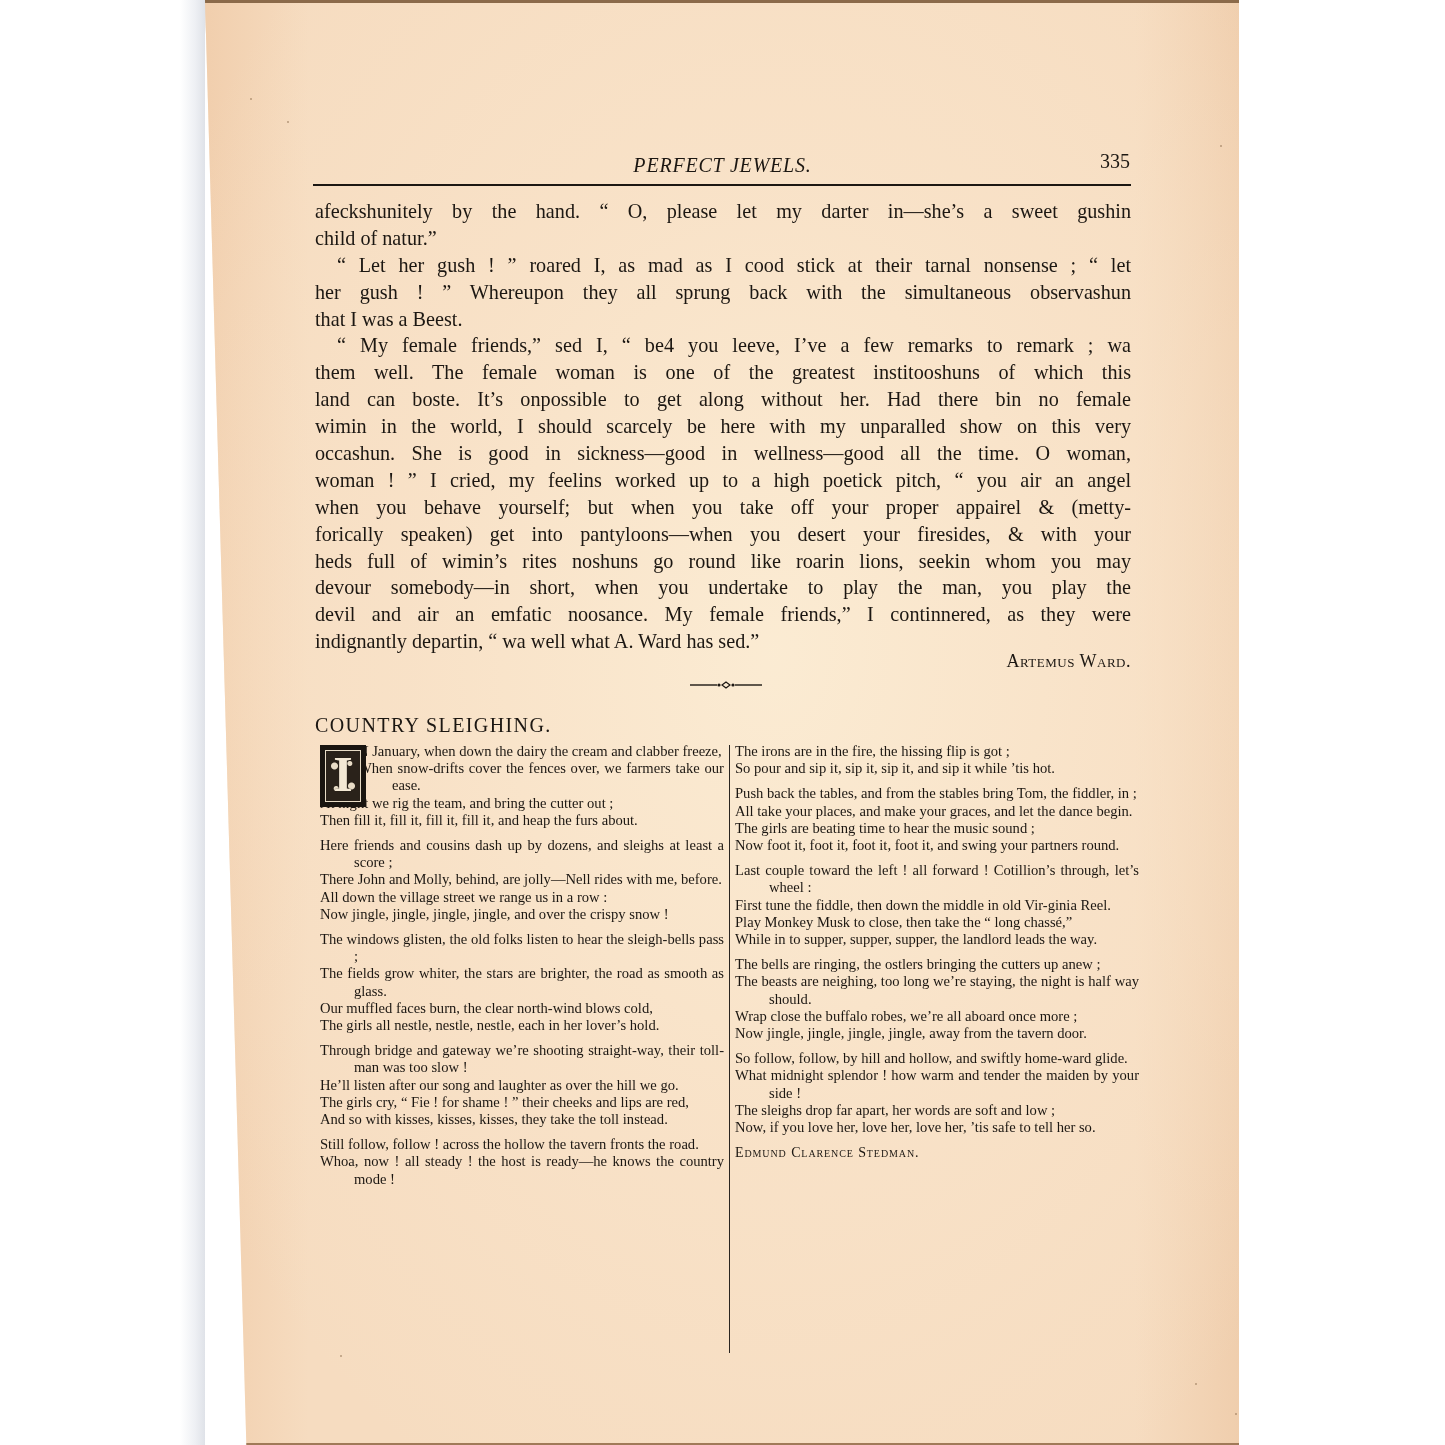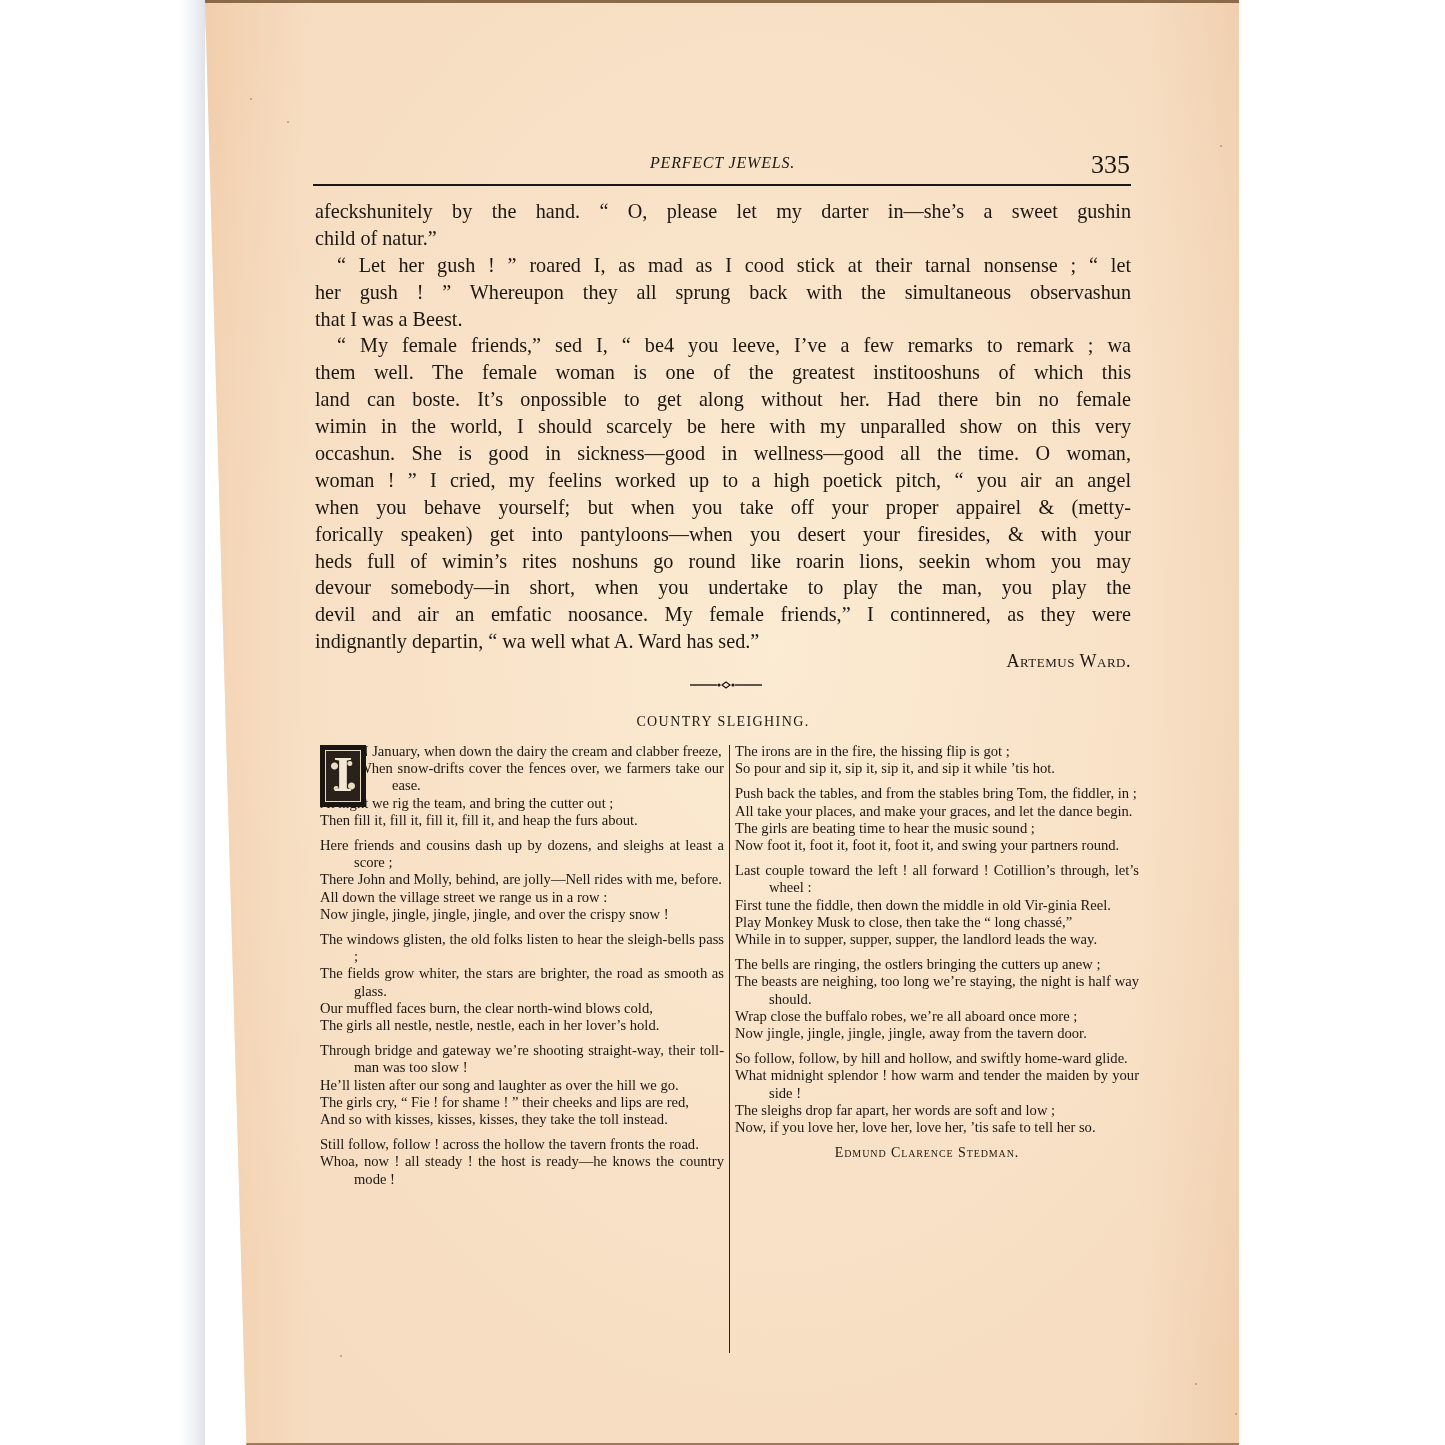--- a/index.html
+++ b/index.html
@@ -25,24 +25,24 @@
     }
     .left-shadow {
       position: absolute; left: 180px; top: 0; width: 25px; height: 1445px;
       background: linear-gradient(90deg, #ffffff 0%, #eef0f4 60%, #dfe2e8 100%);
     }
     .running-head {
       position: absolute; left: 315px; top: 150px; width: 815px; height: 30px;
     }
     .running-title {
       position: absolute; left: 0; right: 0; top: 4px; text-align: center;
-      font-style: italic; font-size: 16px; letter-spacing: 0.8px;
+      font-style: italic; font-size: 20px; letter-spacing: 0.8px;
     }
     .page-number {
-      position: absolute; right: 0; top: 0; font-size: 26px;
+      position: absolute; right: 0; top: 0; font-size: 20px;
     }
     .head-rule {
       position: absolute; left: 313px; top: 184px; width: 818px; height: 0;
       border-top: 2px solid #1c1712;
     }
     .prose {
       position: absolute; left: 315px; top: 198px; width: 816px;
       font-size: 20.2px; line-height: 26.9px; text-align: justify;
     }
     .prose .line {
@@ -51,22 +51,22 @@
     }
     .prose .line.last { text-align-last: left; }
     .prose .line.indent { padding-left: 22px; }
     .signature-ward {
       position: absolute; right: 0; top: 450px; font-size: 18px; font-variant: small-caps; letter-spacing: 0.5px;
     }
     .ornament {
       position: absolute; left: 690px; top: 680px; width: 72px; height: 10px;
     }
     .poem-title {
-      position: absolute; left: 315px; width: 816px; top: 714px; text-align: center;
-      font-size: 14px; letter-spacing: 1.4px; font-weight: normal;
+      position: absolute; left: 315px; width: 816px; top: 714px; text-align: left;
+      font-size: 20px; letter-spacing: 1.4px; font-weight: normal;
     }
     .poem-col {
       position: absolute; top: 743px; width: 404px;
       font-size: 14.6px; line-height: 17.2px;
     }
     .poem-col.left { left: 320px; }
     .poem-col.right { left: 735px; }
     .col-divider {
       position: absolute; left: 729px; top: 745px; width: 0; height: 608px;
       border-left: 1.5px solid #2a2520;
@@ -91,21 +91,21 @@
         radial-gradient(circle at 30% 75%, #e8dcc6 0 2px, transparent 3px),
         #2a221a;
       border: 1px solid #e8dcc6;
     }
     .dropcap-letter {
       position: absolute; left: 0; right: 0; top: -2px; text-align: center;
       font-size: 50px; line-height: 58px; color: #f3e8d4; font-weight: bold;
       text-shadow: 0 0 1px #1a1510;
     }
     .signature-stedman {
-      display: block; text-align: center; padding-right: 20px; margin-top: 2px;
+      display: block; text-align: left; padding-right: 20px; margin-top: 2px;
       font-variant: small-caps; font-size: 14px; letter-spacing: 0.9px;
     }
     .speck { position: absolute; width: 2px; height: 2px; border-radius: 50%; background: #8a6a4c; opacity: 0.6; }
   </style>
 </head>
 <body>
 
 <div class="left-shadow"></div>
 
 <div class="page">

